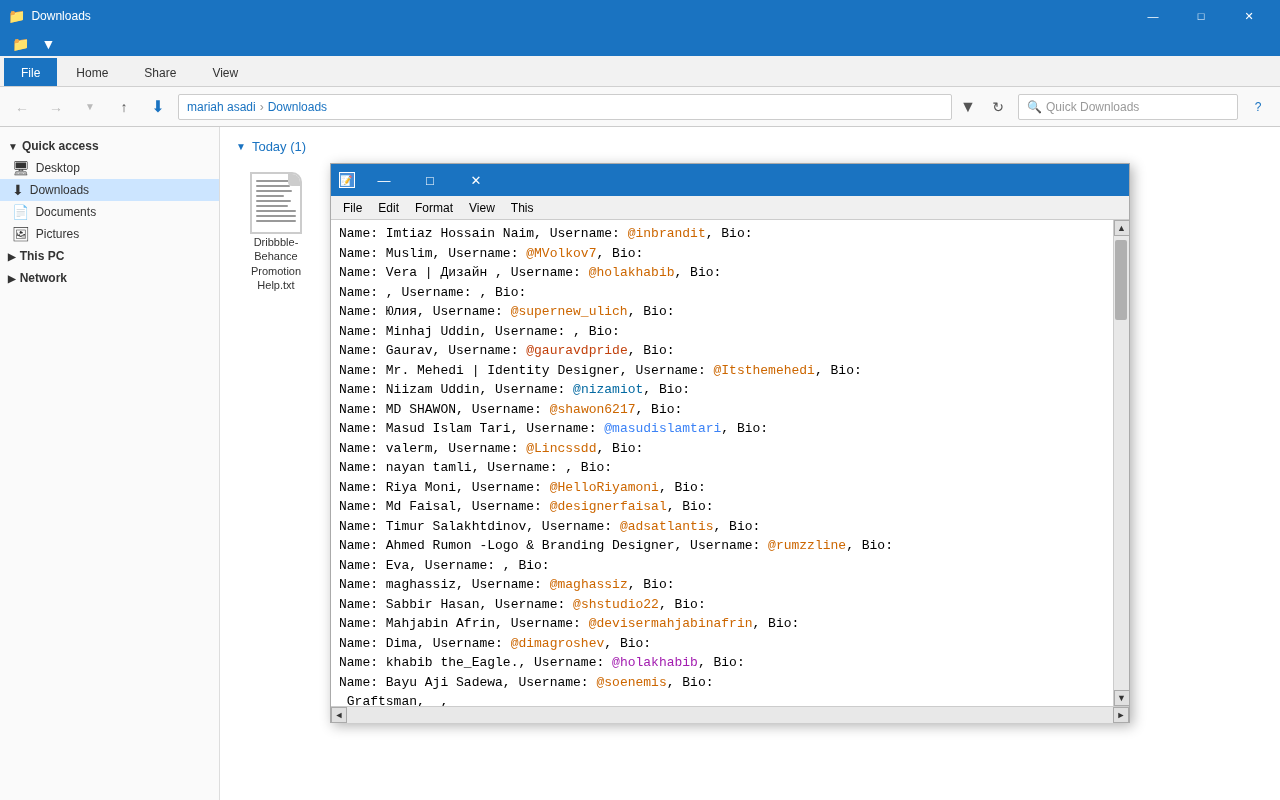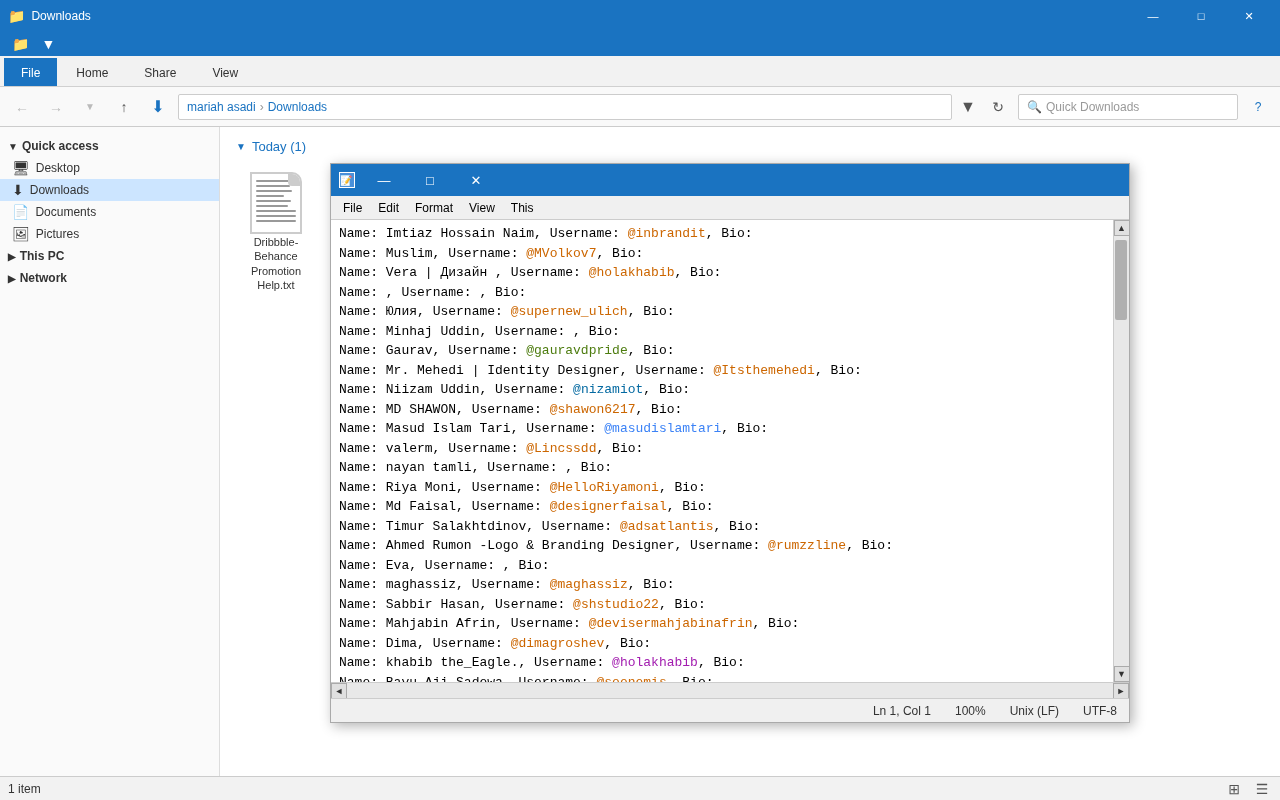--- a/index.html
+++ b/index.html
@@ -583,27 +583,20 @@
               <div class="txt-line"></div>
             </div>
           </div>
           <div class="file-name">Dribbble-Behance Promotion Help.txt</div>
         </div>
       </div>
     </div>
 
   </div>
 
-  <div class="status-bar">
-    <span>1 item</span>
-    <div class="status-right">
-      <div class="view-btn">⊞</div>
-      <div class="view-btn">☰</div>
-    </div>
-  </div>
 
 </div>
 
 <div class="notepad-window">
 
   <div class="notepad-title-bar">
     <div class="notepad-title-icon">📝</div>
     <div class="notepad-win-controls">
       <div class="notepad-win-btn">—</div>
       <div class="notepad-win-btn">□</div>
@@ -619,21 +612,21 @@
     <div class="notepad-menu-item">This</div>
   </div>
 
   <div class="notepad-content">
     <div class="notepad-text-area" id="notepad-text"><span style="color:#000">Name:</span> Imtiaz Hossain Naim, <span style="color:#000">Username:</span> <span style="color:#cc6600">@inbrandit</span>, <span style="color:#000">Bio:</span>
 <span style="color:#000">Name:</span> Muslim, <span style="color:#000">Username:</span> <span style="color:#cc6600">@MVolkov7</span>, <span style="color:#000">Bio:</span>
 <span style="color:#000">Name:</span> Vera | Дизайн , <span style="color:#000">Username:</span> <span style="color:#cc6600">@holakhabib</span>, <span style="color:#000">Bio:</span>
 <span style="color:#000">Name:</span> , <span style="color:#000">Username:</span> , <span style="color:#000">Bio:</span>
 <span style="color:#000">Name:</span> Юлия, <span style="color:#000">Username:</span> <span style="color:#cc6600">@supernew_ulich</span>, <span style="color:#000">Bio:</span>
 <span style="color:#000">Name:</span> Minhaj Uddin, <span style="color:#000">Username:</span> , <span style="color:#000">Bio:</span>
-<span style="color:#000">Name:</span> Gaurav, <span style="color:#000">Username:</span> <span style="color:#4d7c0f">@gauravdpride</span>, <span style="color:#000">Bio:</span>
+<span style="color:#000">Name:</span> Gaurav, <span style="color:#000">Username:</span> <span style="color:#c2410c">@gauravdpride</span>, <span style="color:#000">Bio:</span>
 <span style="color:#000">Name:</span> Mr. Mehedi | Identity Designer, <span style="color:#000">Username:</span> <span style="color:#cc6600">@Itsthemehedi</span>, <span style="color:#000">Bio:</span>
 <span style="color:#000">Name:</span> Niizam Uddin, <span style="color:#000">Username:</span> <span style="color:#0369a1">@nizamiot</span>, <span style="color:#000">Bio:</span>
 <span style="color:#000">Name:</span> MD SHAWON, <span style="color:#000">Username:</span> <span style="color:#cc6600">@shawon6217</span>, <span style="color:#000">Bio:</span>
 <span style="color:#000">Name:</span> Masud Islam Tari, <span style="color:#000">Username:</span> <span style="color:#3b82f6">@masudislamtari</span>, <span style="color:#000">Bio:</span>
 <span style="color:#000">Name:</span> valerm, <span style="color:#000">Username:</span> <span style="color:#cc6600">@Lincssdd</span>, <span style="color:#000">Bio:</span>
 <span style="color:#000">Name:</span> nayan tamli, <span style="color:#000">Username:</span> , <span style="color:#000">Bio:</span>
 <span style="color:#000">Name:</span> Riya Moni, <span style="color:#000">Username:</span> <span style="color:#cc6600">@HelloRiyamoni</span>, <span style="color:#000">Bio:</span>
 <span style="color:#000">Name:</span> Md Faisal, <span style="color:#000">Username:</span> <span style="color:#cc6600">@designerfaisal</span>, <span style="color:#000">Bio:</span>
 <span style="color:#000">Name:</span> Timur Salakhtdinov, <span style="color:#000">Username:</span> <span style="color:#cc6600">@adsatlantis</span>, <span style="color:#000">Bio:</span>
 <span style="color:#000">Name:</span> Ahmed Rumon -Logo &amp; Branding Designer, <span style="color:#000">Username:</span> <span style="color:#cc6600">@rumzzline</span>, <span style="color:#000">Bio:</span>
@@ -653,20 +646,14 @@
       <div class="scrollbar-btn">▼</div>
     </div>
   </div>
 
   <div class="notepad-hscrollbar">
     <div class="hscroll-btn">◄</div>
     <div class="hscroll-track"></div>
     <div class="hscroll-btn">►</div>
   </div>
 
-  <div class="notepad-status">
-    <span>Ln 1, Col 1</span>
-    <span>100%</span>
-    <span>Unix (LF)</span>
-    <span>UTF-8</span>
-  </div>
 
 </div>
 
 </body></html>

